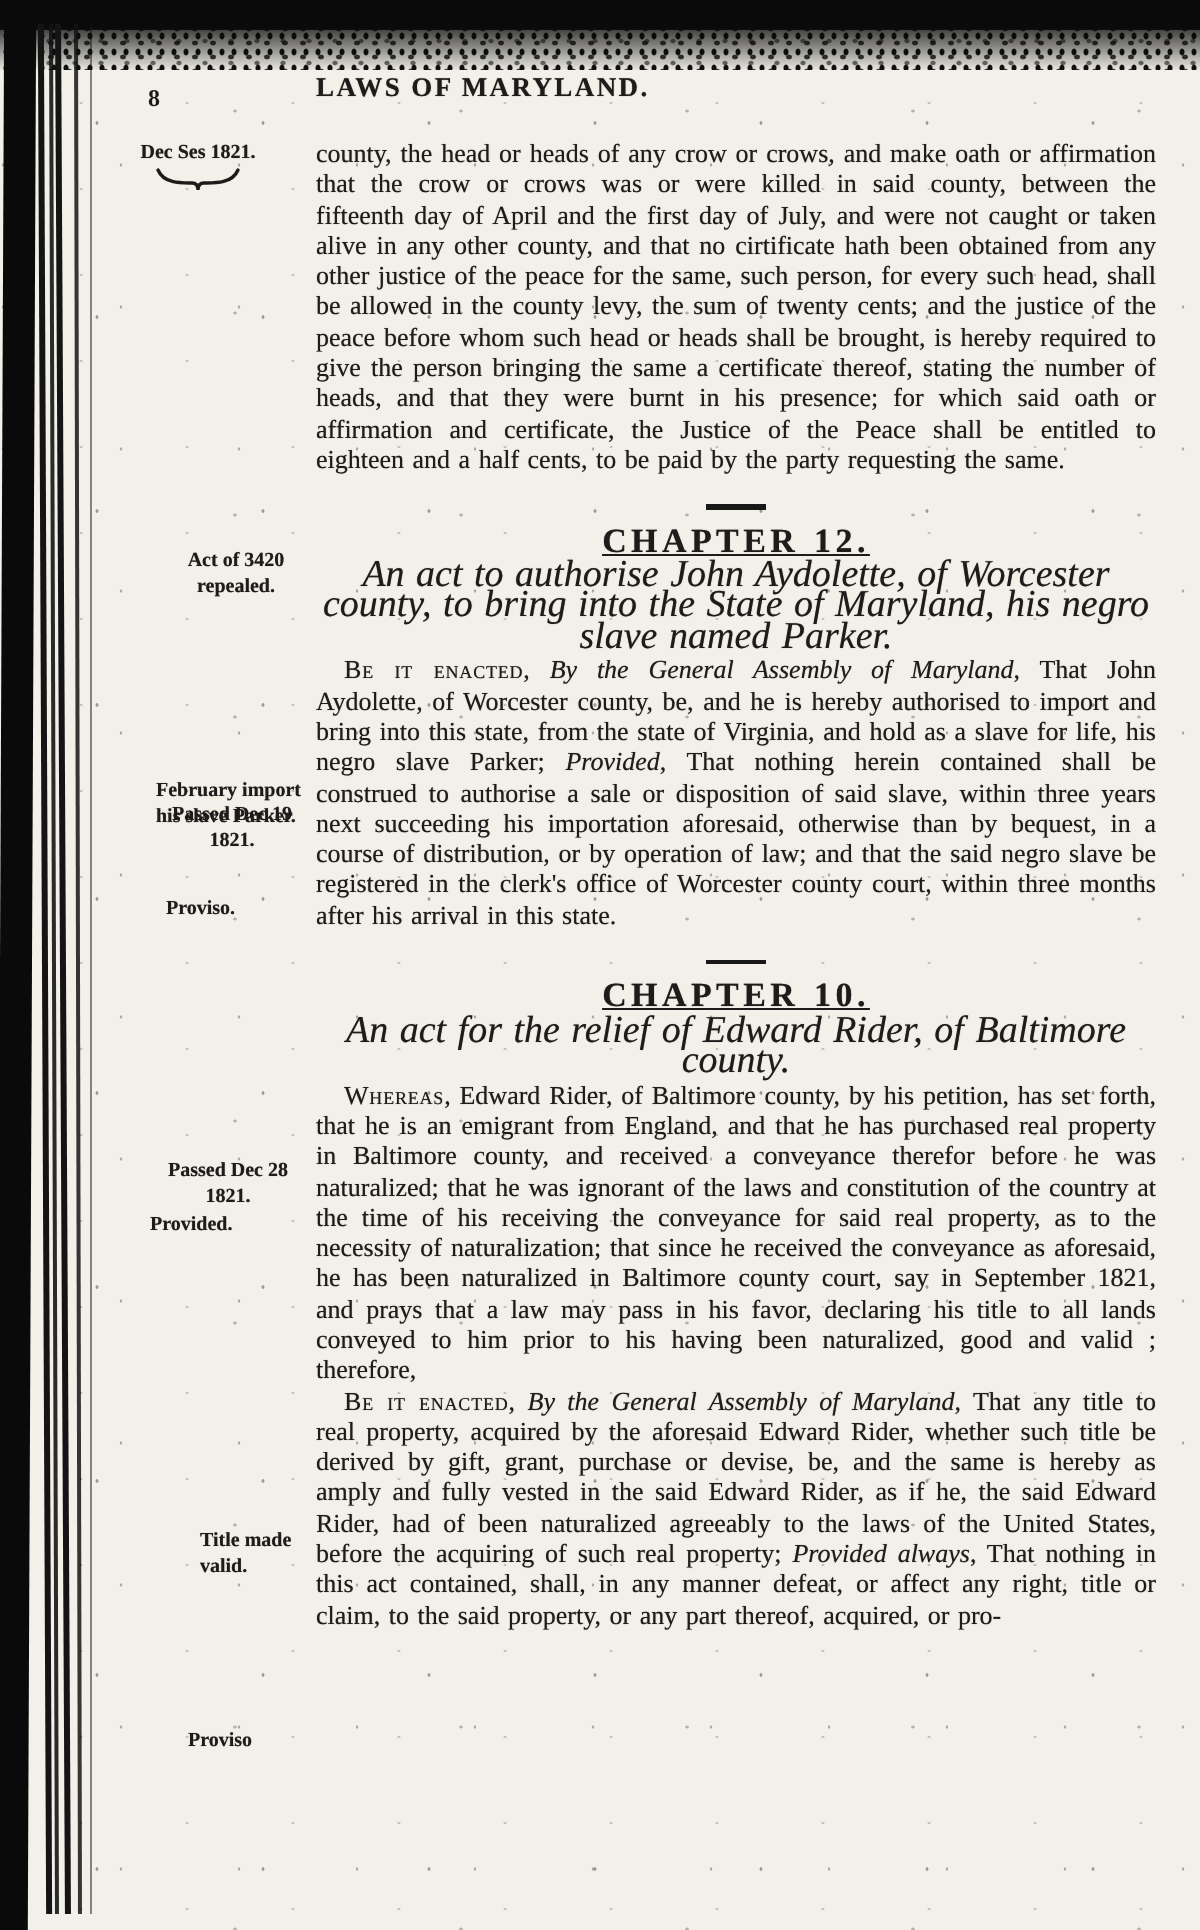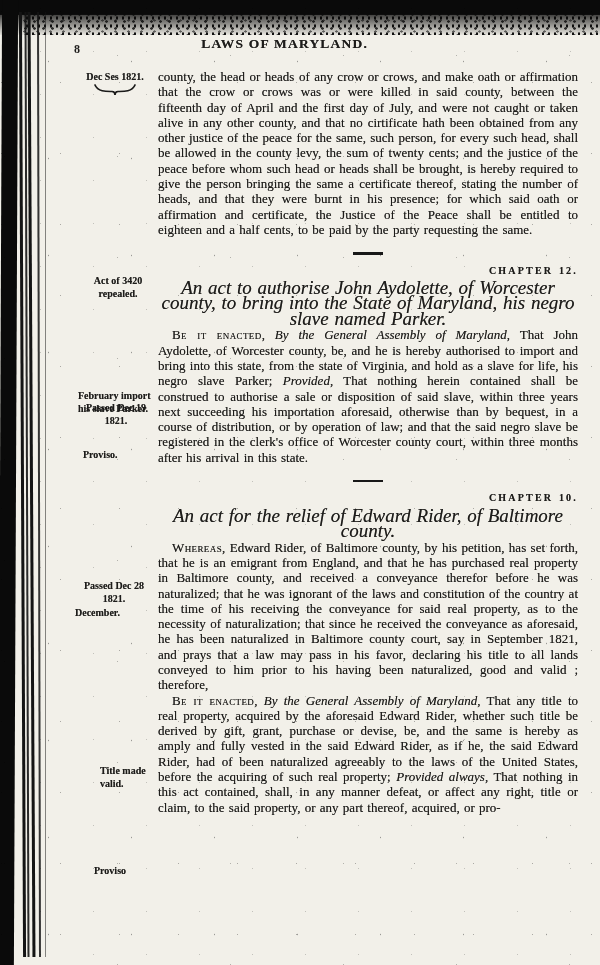--- a/index.html
+++ b/index.html
@@ -30,21 +30,21 @@
     position:absolute;inset:0;pointer-events:none;opacity:.65;
     background:
       radial-gradient(rgba(0,0,0,.55) .6px, transparent .9px) 7px 13px / 83px 97px,
       radial-gradient(rgba(0,0,0,.45) .5px, transparent .8px) 31px 47px / 59px 71px,
       radial-gradient(rgba(0,0,0,.4) .7px, transparent 1px) 61px 5px / 113px 101px,
       radial-gradient(rgba(0,0,0,.3) .6px, transparent .9px) 14px 73px / 53px 43px;
   }
   
   .page-number{position:absolute;left:74px;top:42px;font-size:12px;font-weight:700;}
   .running-header{
-    position:absolute;left:158px;top:36px;width:210px;text-align:right;
+    position:absolute;left:158px;top:36px;width:210px;text-align:left;
     font-size:13.5px;font-weight:700;letter-spacing:1.2px;
     text-shadow:0 0 .5px rgba(0,0,0,.6);
   }
   
   .margin-note{
     position:absolute;font-size:10px;font-weight:700;line-height:13px;
     text-shadow:0 0 .4px rgba(0,0,0,.5);
   }
   .mn-center{text-align:center;}
   .brace{display:block;margin:0 auto;}
@@ -57,22 +57,22 @@
     text-shadow:0 0 .45px rgba(0,0,0,.55);
   }
   .para{margin:0;}
   .indent{text-indent:14px;}
   .s-n{font-style:normal;}
   .s-i{font-style:italic;}
   .s-sc{font-variant:small-caps;letter-spacing:.4px;}
   .rule-wrap{margin:7px 0 3px;text-align:center;}
   .rule{display:inline-block;width:30px;height:2.5px;background:#181818;vertical-align:middle;}
   .chapter-heading{
-    margin:0 0 2px;text-align:right;
-    font-size:10px;font-weight:700;letter-spacing:2.2px;
+    margin:0 0 2px;text-align:center;
+    font-size:17px;font-weight:700;letter-spacing:2.2px;text-decoration:underline;
   }
   .act-title{
     margin:0 0 1px;text-align:center;font-style:italic;font-size:19px;line-height:15.5px;
   }
 </style>
 </head>
 <body>
 
 <div class="page">
 
@@ -81,21 +81,21 @@
   <div class="scan-left"></div>
   <div class="bind-line bl-1"></div>
   <div class="bind-line bl-2"></div>
   <div class="bind-line bl-3"></div>
   <div class="bind-line bl-4"></div>
   <div class="bind-line bl-5"></div>
 
   <div class="page-number">8</div>
   <div class="running-header">LAWS OF MARYLAND.</div>
 
-  <div class="margin-note mn-center" style="left:75px;top:70px;width:80px;">
+  <div class="margin-note mn-center" style="left:59px;top:70px;width:80px;">
     <span>Dec Ses 1821.</span>
     <svg class="brace" width="46" height="13" viewBox="0 0 46 13">
       <path d="M3 2 C6 9 15 8.5 20 8.5 C22 8.5 23 9.5 23 12 C23 9.5 24 8.5 26 8.5 C31 8.5 40 9 43 2" fill="none" stroke="#1b1b1a" stroke-width="1.7" stroke-linecap="round"></path>
     </svg>
   </div>
 
   <div class="margin-note mn-center" style="left:80px;top:274px;width:76px;">
     <span>Act of 3420 repealed.</span>
   </div>
 
@@ -109,21 +109,21 @@
 
   <div class="margin-note" style="left:83px;top:448px;width:70px;">
     <span>Proviso.</span>
   </div>
 
   <div class="margin-note mn-center" style="left:74px;top:579px;width:80px;">
     <span>Passed Dec 28 1821.</span>
   </div>
 
   <div class="margin-note" style="left:75px;top:606px;width:78px;">
-    <span>December.</span>
+    <span>Provided.</span>
   </div>
 
   <div class="margin-note" style="left:64px;top:764px;width:68px;margin-left:36px;">
     <span>Title made valid.</span>
   </div>
 
   <div class="margin-note" style="left:76px;top:864px;width:70px;margin-left:18px;">
     <span>Proviso</span>
   </div>
 

